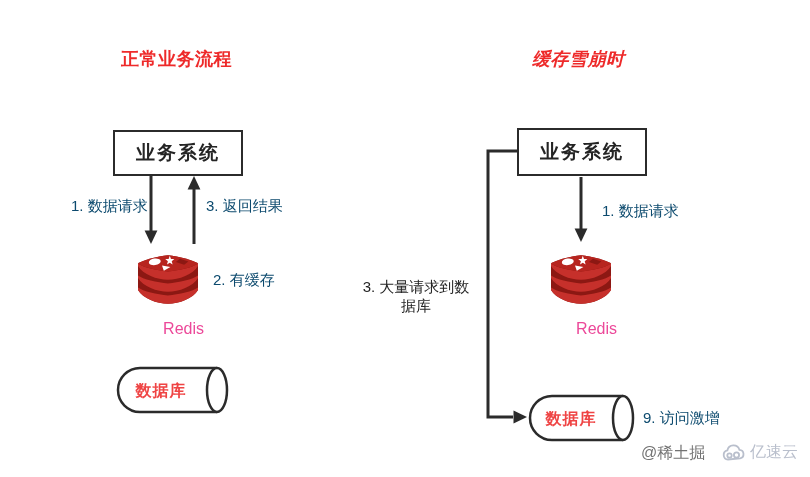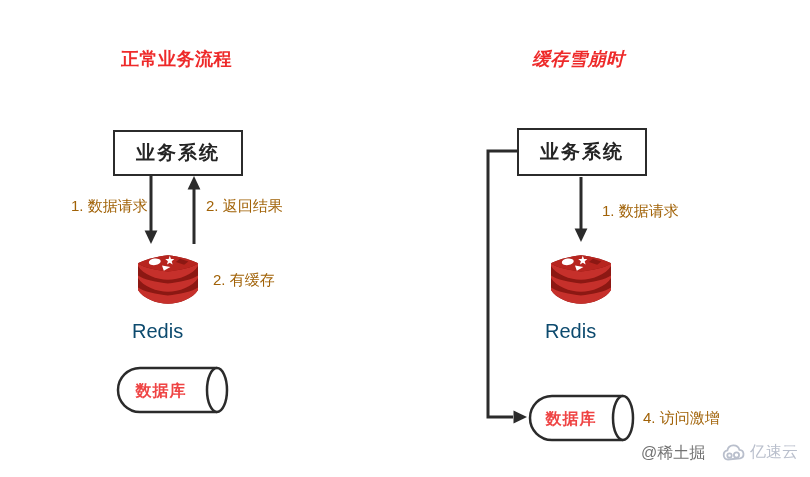--- a/index.html
+++ b/index.html
@@ -44,37 +44,37 @@
     font-size: 19px;
     font-weight: 600;
     color: #242424;
     letter-spacing: 2px;
     box-sizing: border-box;
   }
   .step-label {
     position: absolute;
     font-size: 15px;
     font-weight: 500;
-    color: #a16207;
+    color: #0c4a6e;
     white-space: nowrap;
   }
   .step-label-wrap {
     position: absolute;
     font-size: 15px;
     font-weight: 500;
     color: #252525;
     text-align: center;
     line-height: 19px;
   }
   .redis-name {
     position: absolute;
-    font-size: 20px;
-    font-weight: 500;
-    color: #0c4a6e;
-    text-align: left;
+    font-size: 16px;
+    font-weight: 500;
+    color: #ec4899;
+    text-align: right;
   }
   .db-label {
     position: absolute;
     font-size: 16px;
     font-weight: 600;
     color: #ef4444;
     text-align: center;
     letter-spacing: 1px;
   }
   .watermark {
@@ -122,21 +122,21 @@
   </svg>
 
   <div class="flow-title" style="left:121px; top:47px;">正常业务流程</div>
 
   <div class="sys-box" style="left:113px; top:130px;">
     <span>业务系统</span>
   </div>
 
   <div class="step-label" style="left:71px; top:197px;">1. 数据请求</div>
 
-  <div class="step-label" style="left:206px; top:197px;">2. 返回结果</div>
+  <div class="step-label" style="left:206px; top:197px;">3. 返回结果</div>
 
   <svg class="abs" style="left:132px; top:246px;" width="72" height="64" viewBox="0 0 120 104" xmlns="http://www.w3.org/2000/svg">
     <path d="M60,14 C78,16 102,22 110,28 L110,72 C102,86 78,95 60,95 C42,95 18,86 10,72 L10,28 C18,22 42,16 60,14 Z" fill="#8c1813"></path>
     <path d="M10,68 C18,74 42,80 60,81 C78,80 102,74 110,68 L110,72 C102,86 78,95 60,95 C42,95 18,86 10,72 Z" fill="#c6302b"></path>
     <path d="M10,48 C18,54 42,60 60,61 C78,60 102,54 110,48 L110,52 C102,66 78,75 60,75 C42,75 18,66 10,52 Z" fill="#c6302b"></path>
     <path d="M10,28 C18,34 42,40 60,41 C78,40 102,34 110,28 L110,32 C102,46 78,55 60,55 C42,55 18,46 10,32 Z" fill="#c6302b"></path>
     <path d="M60,14 C78,16 102,22 110,28 C102,34 78,40 60,41 C42,40 18,34 10,28 C18,22 42,16 60,14 Z" fill="#b7251f"></path>
     <polygon points="63,15 65,20.3 70.6,20.5 66.2,24.1 67.7,29.5 63,26.4 58.3,29.5 59.8,24.1 55.4,20.5 61,20.3" fill="#ffffff"></polygon>
     <ellipse cx="38" cy="25" rx="10" ry="5.5" transform="rotate(-8 38 25)" fill="#ffffff"></ellipse>
     <polygon points="50,31 64,33.5 53,40" fill="#ffffff"></polygon>
@@ -169,28 +169,32 @@
     <path d="M60,14 C78,16 102,22 110,28 C102,34 78,40 60,41 C42,40 18,34 10,28 C18,22 42,16 60,14 Z" fill="#b7251f"></path>
     <polygon points="63,15 65,20.3 70.6,20.5 66.2,24.1 67.7,29.5 63,26.4 58.3,29.5 59.8,24.1 55.4,20.5 61,20.3" fill="#ffffff"></polygon>
     <ellipse cx="38" cy="25" rx="10" ry="5.5" transform="rotate(-8 38 25)" fill="#ffffff"></ellipse>
     <polygon points="50,31 64,33.5 53,40" fill="#ffffff"></polygon>
     <polygon points="80,20 94,24.5 87,30 73,25.5" fill="#8c1813"></polygon>
   </svg>
 
 
   <div class="redis-name" style="left:545px; top:320px; width:72px;">Redis</div>
 
+  <div class="step-label-wrap" style="left:352px; top:277px; width:128px;">
+    <div>3. 大量请求到数</div>
+    <div>据库</div>
+  </div>
 
   <svg class="abs" style="left:526px; top:392px;" width="112" height="52" viewBox="0 0 112 52" xmlns="http://www.w3.org/2000/svg">
     <path d="M97,4 L26,4 A22,22 0 0 0 26,48 L97,48" fill="#ffffff" stroke="#2b2b2b" stroke-width="2.5"></path>
     <ellipse cx="97" cy="26" rx="10" ry="22" fill="#ffffff" stroke="#2b2b2b" stroke-width="2.5"></ellipse>
   </svg>
   <div class="db-label" style="left:536px; top:409px; width:70px;">数据库</div>
 
-  <div class="step-label" style="left:643px; top:409px;">4. 访问激增</div>
+  <div class="step-label" style="left:643px; top:409px;">9. 访问激增</div>
 
   <div class="watermark" style="left:641px; top:443px;">
     <span>@稀土掘</span>
   </div>
 
   <div class="brandmark" style="left:721px; top:442px;align-items:flex-end;">
     <svg width="26" height="20" viewBox="0 0 26 20" xmlns="http://www.w3.org/2000/svg" fill="none" stroke="#b9bfcc" stroke-width="1.8" stroke-linecap="round">
       <path d="M7,16.5 a4.6,4.6 0 0 1 -0.6,-9.1 a6.2,6.2 0 0 1 12,-0.6 a4.3,4.3 0 0 1 0.7,8.5 Z"></path>
       <circle cx="8.5" cy="12.5" r="2.2"></circle>
       <circle cx="15.5" cy="12" r="2.6"></circle>

